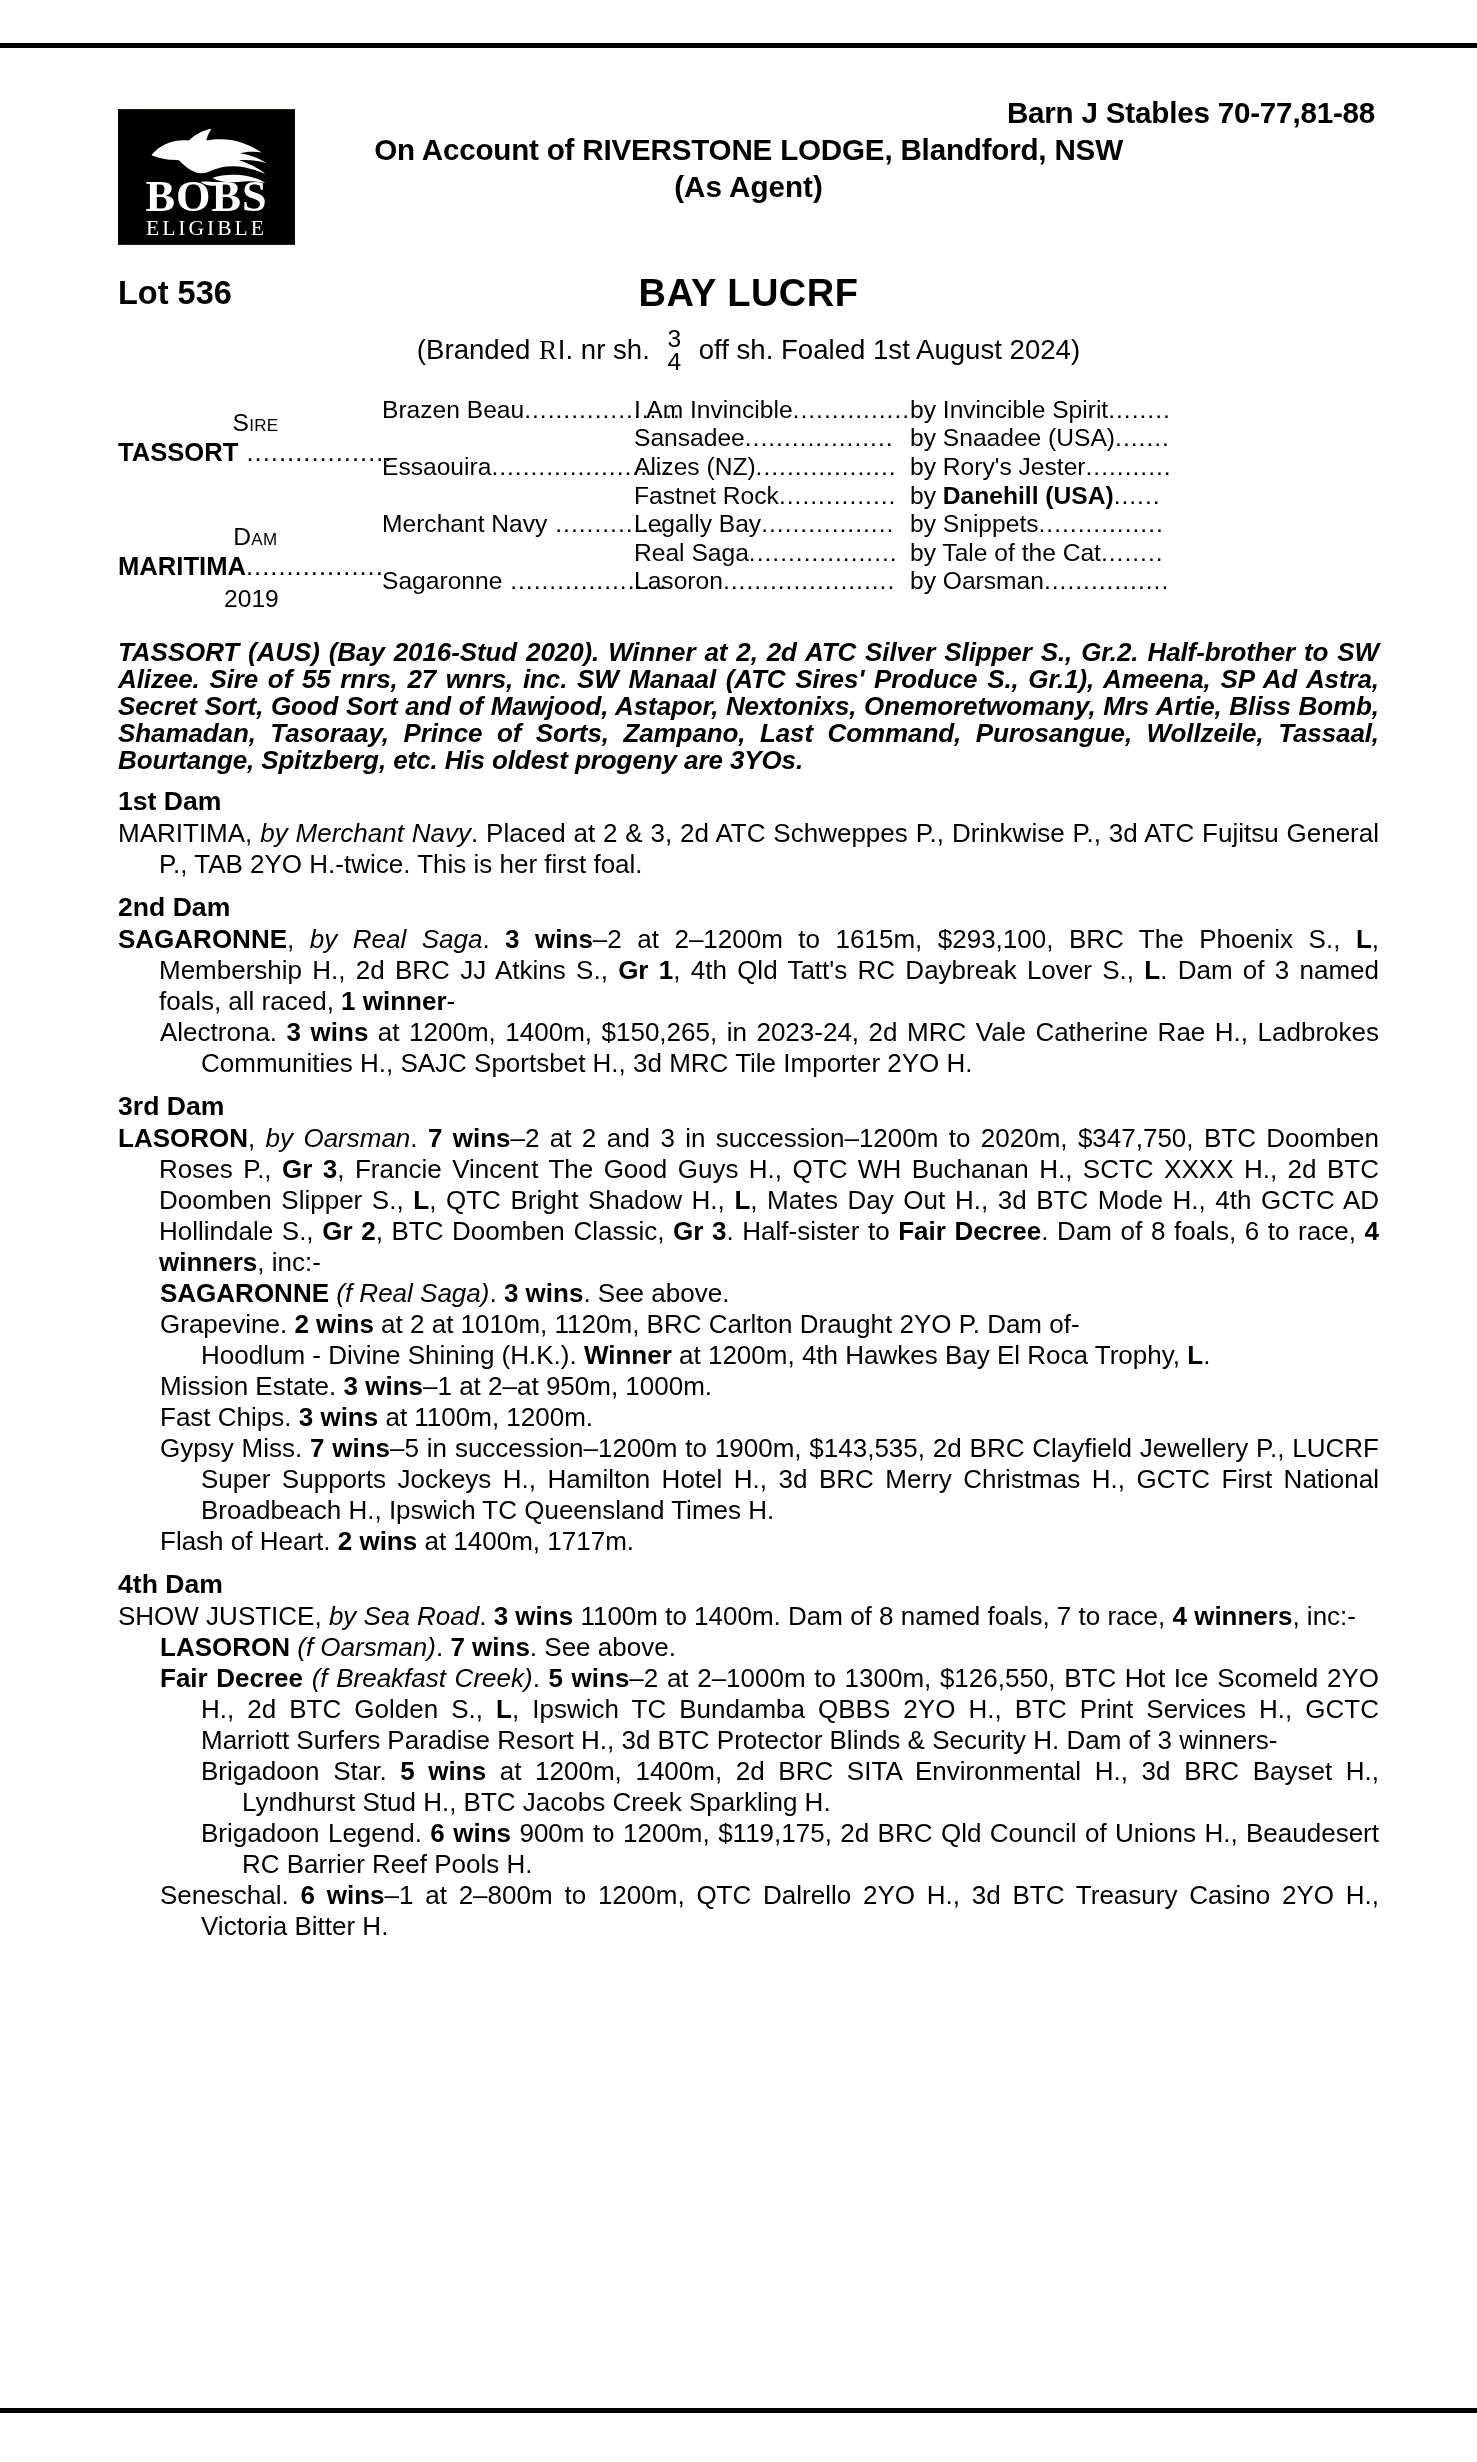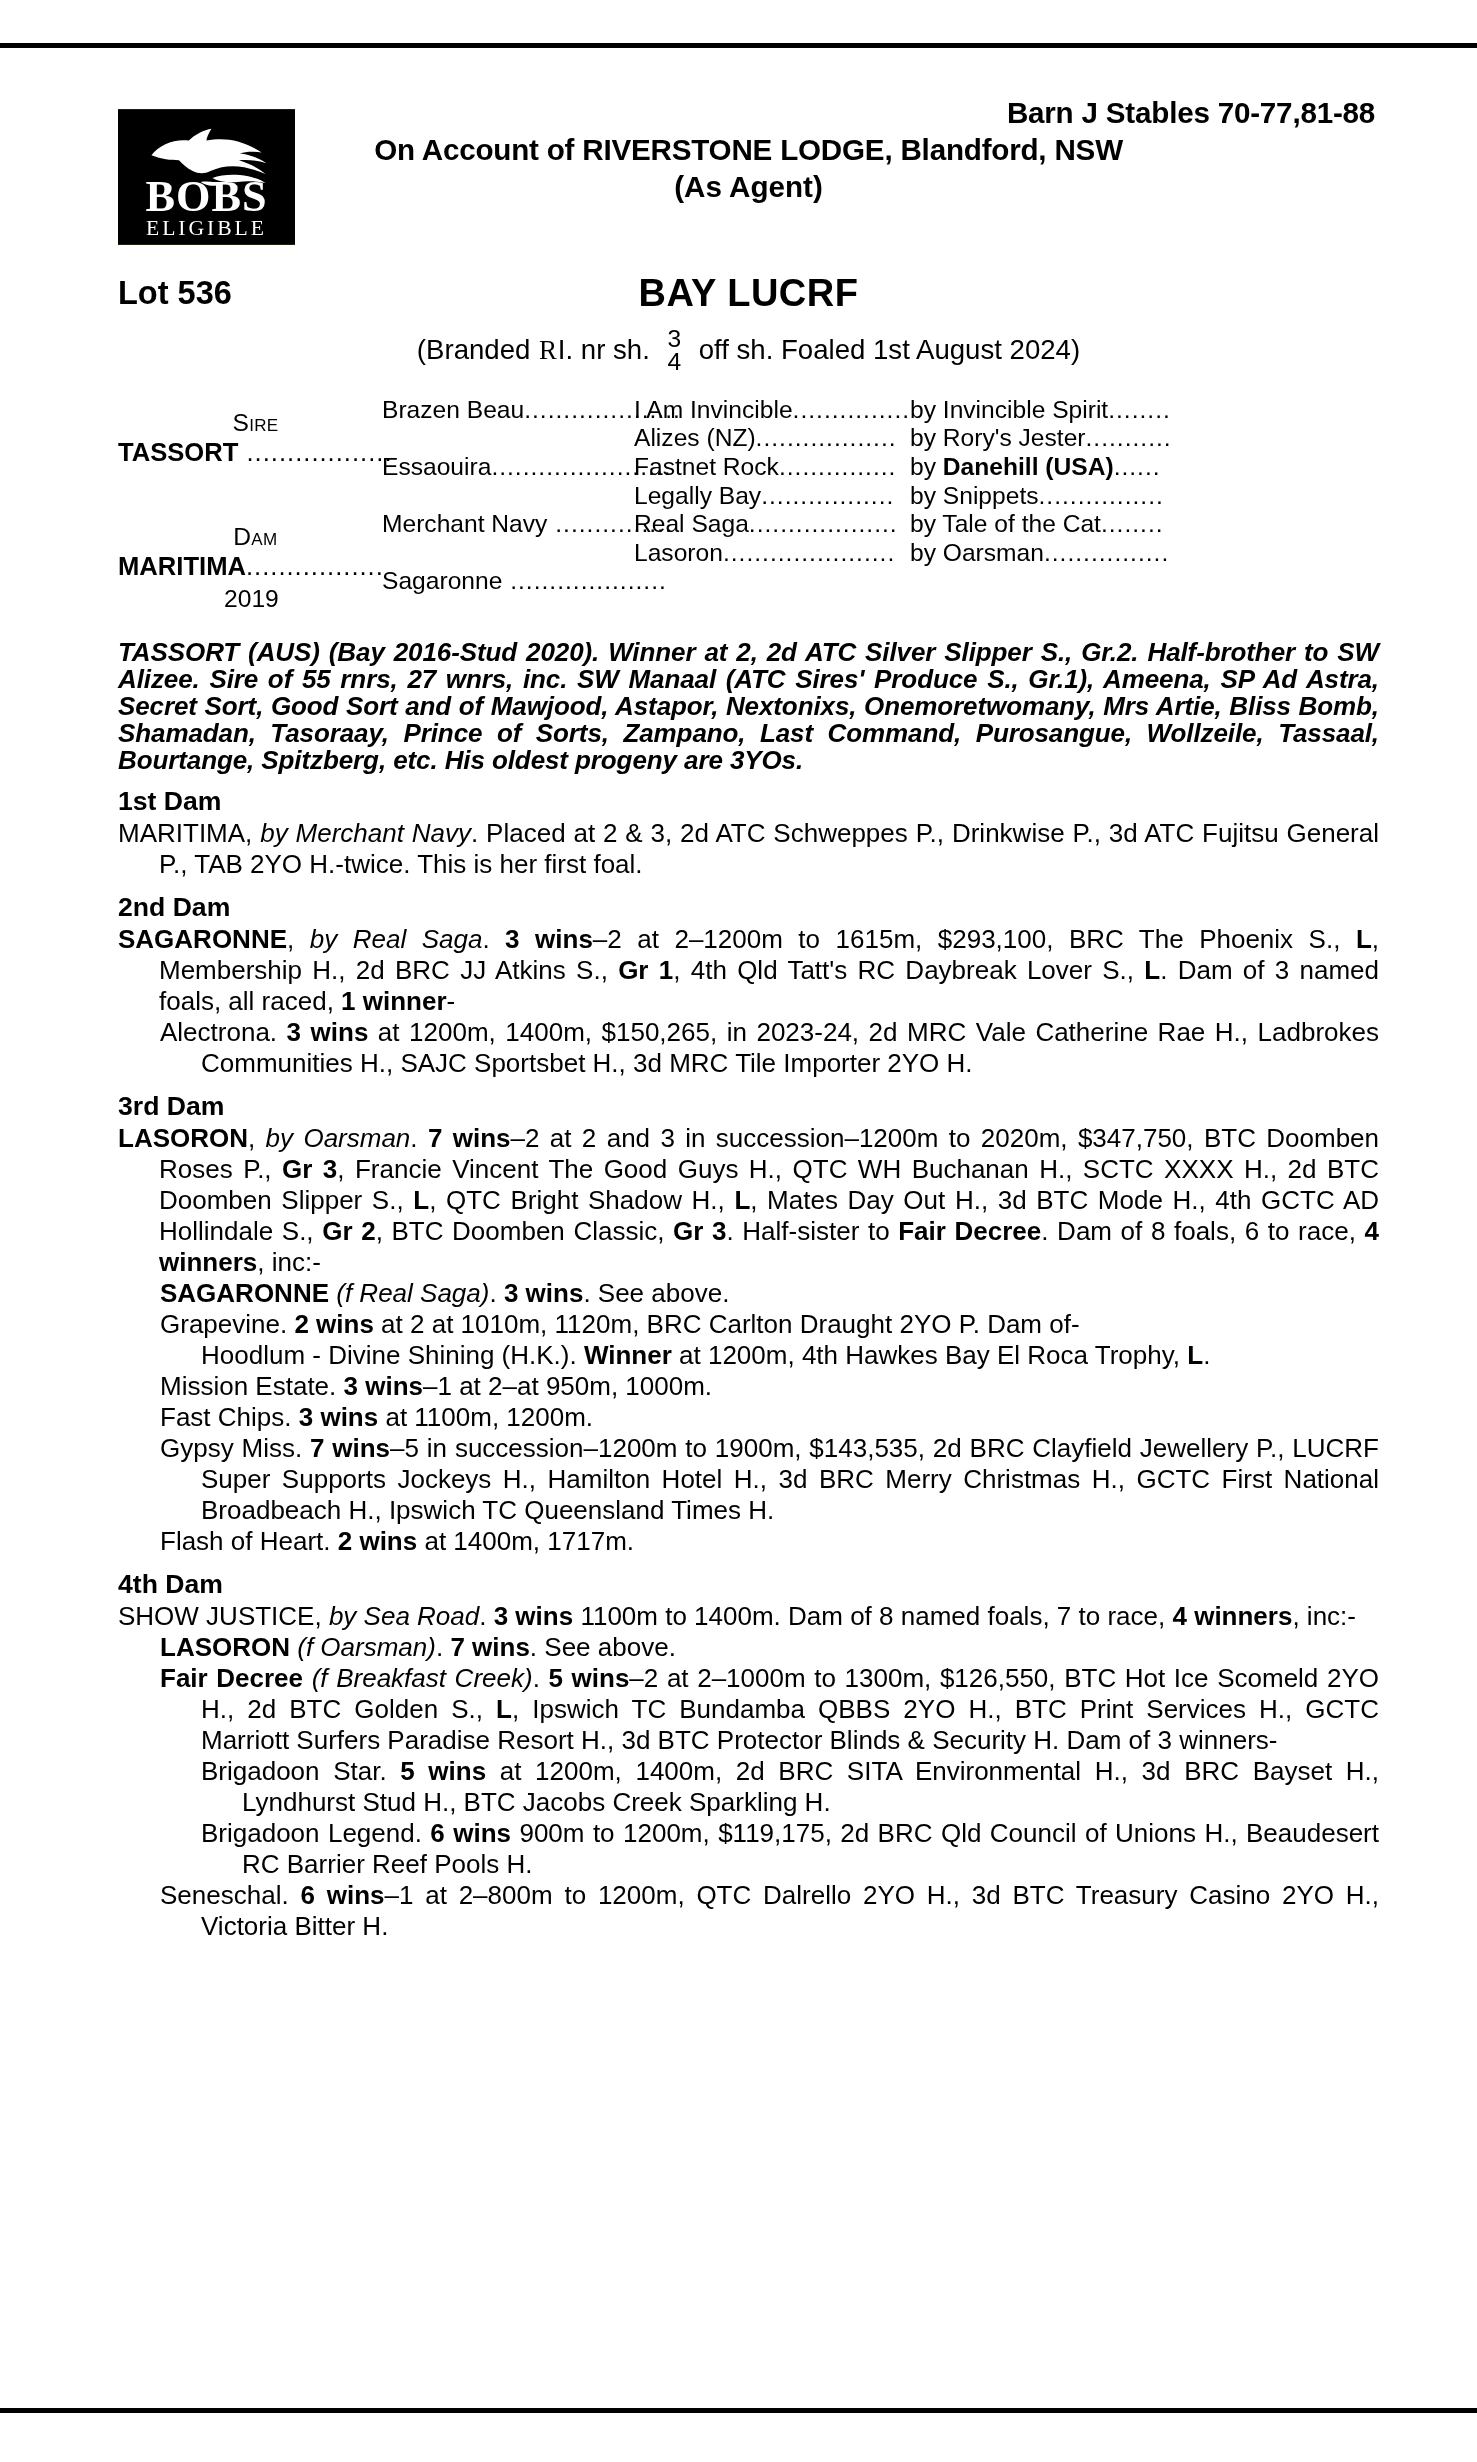--- a/index.html
+++ b/index.html
@@ -340,20 +340,24 @@
         </div>
       </div>
 
       <div class="ped-col3" id="gg-column">
 
       <div class="ggrow">
             <div class="a"><span>I Am Invincible</span><span class="dots">...............</span></div>
             <div class="b"><span>by Invincible Spirit</span><span class="dots">........</span></div>
           </div>
           <div class="ggrow">
+            <div class="a"><span>Sansadee</span><span class="dots">...................</span></div>
+            <div class="b"><span>by Snaadee (USA)</span><span class="dots">.......</span></div>
+          </div>
+          <div class="ggrow">
             <div class="a"><span>Alizes (NZ)</span><span class="dots">..................</span></div>
             <div class="b"><span>by Rory's Jester</span><span class="dots">...........</span></div>
           </div>
           <div class="ggrow">
             <div class="a"><span>Fastnet Rock</span><span class="dots">...............</span></div>
             <div class="b"><span>by <b>Danehill (USA)</b></span><span class="dots">......</span></div>
           </div>
           <div class="ggrow">
             <div class="a"><span>Legally Bay</span><span class="dots">.................</span></div>
             <div class="b"><span>by Snippets</span><span class="dots">................</span></div>

